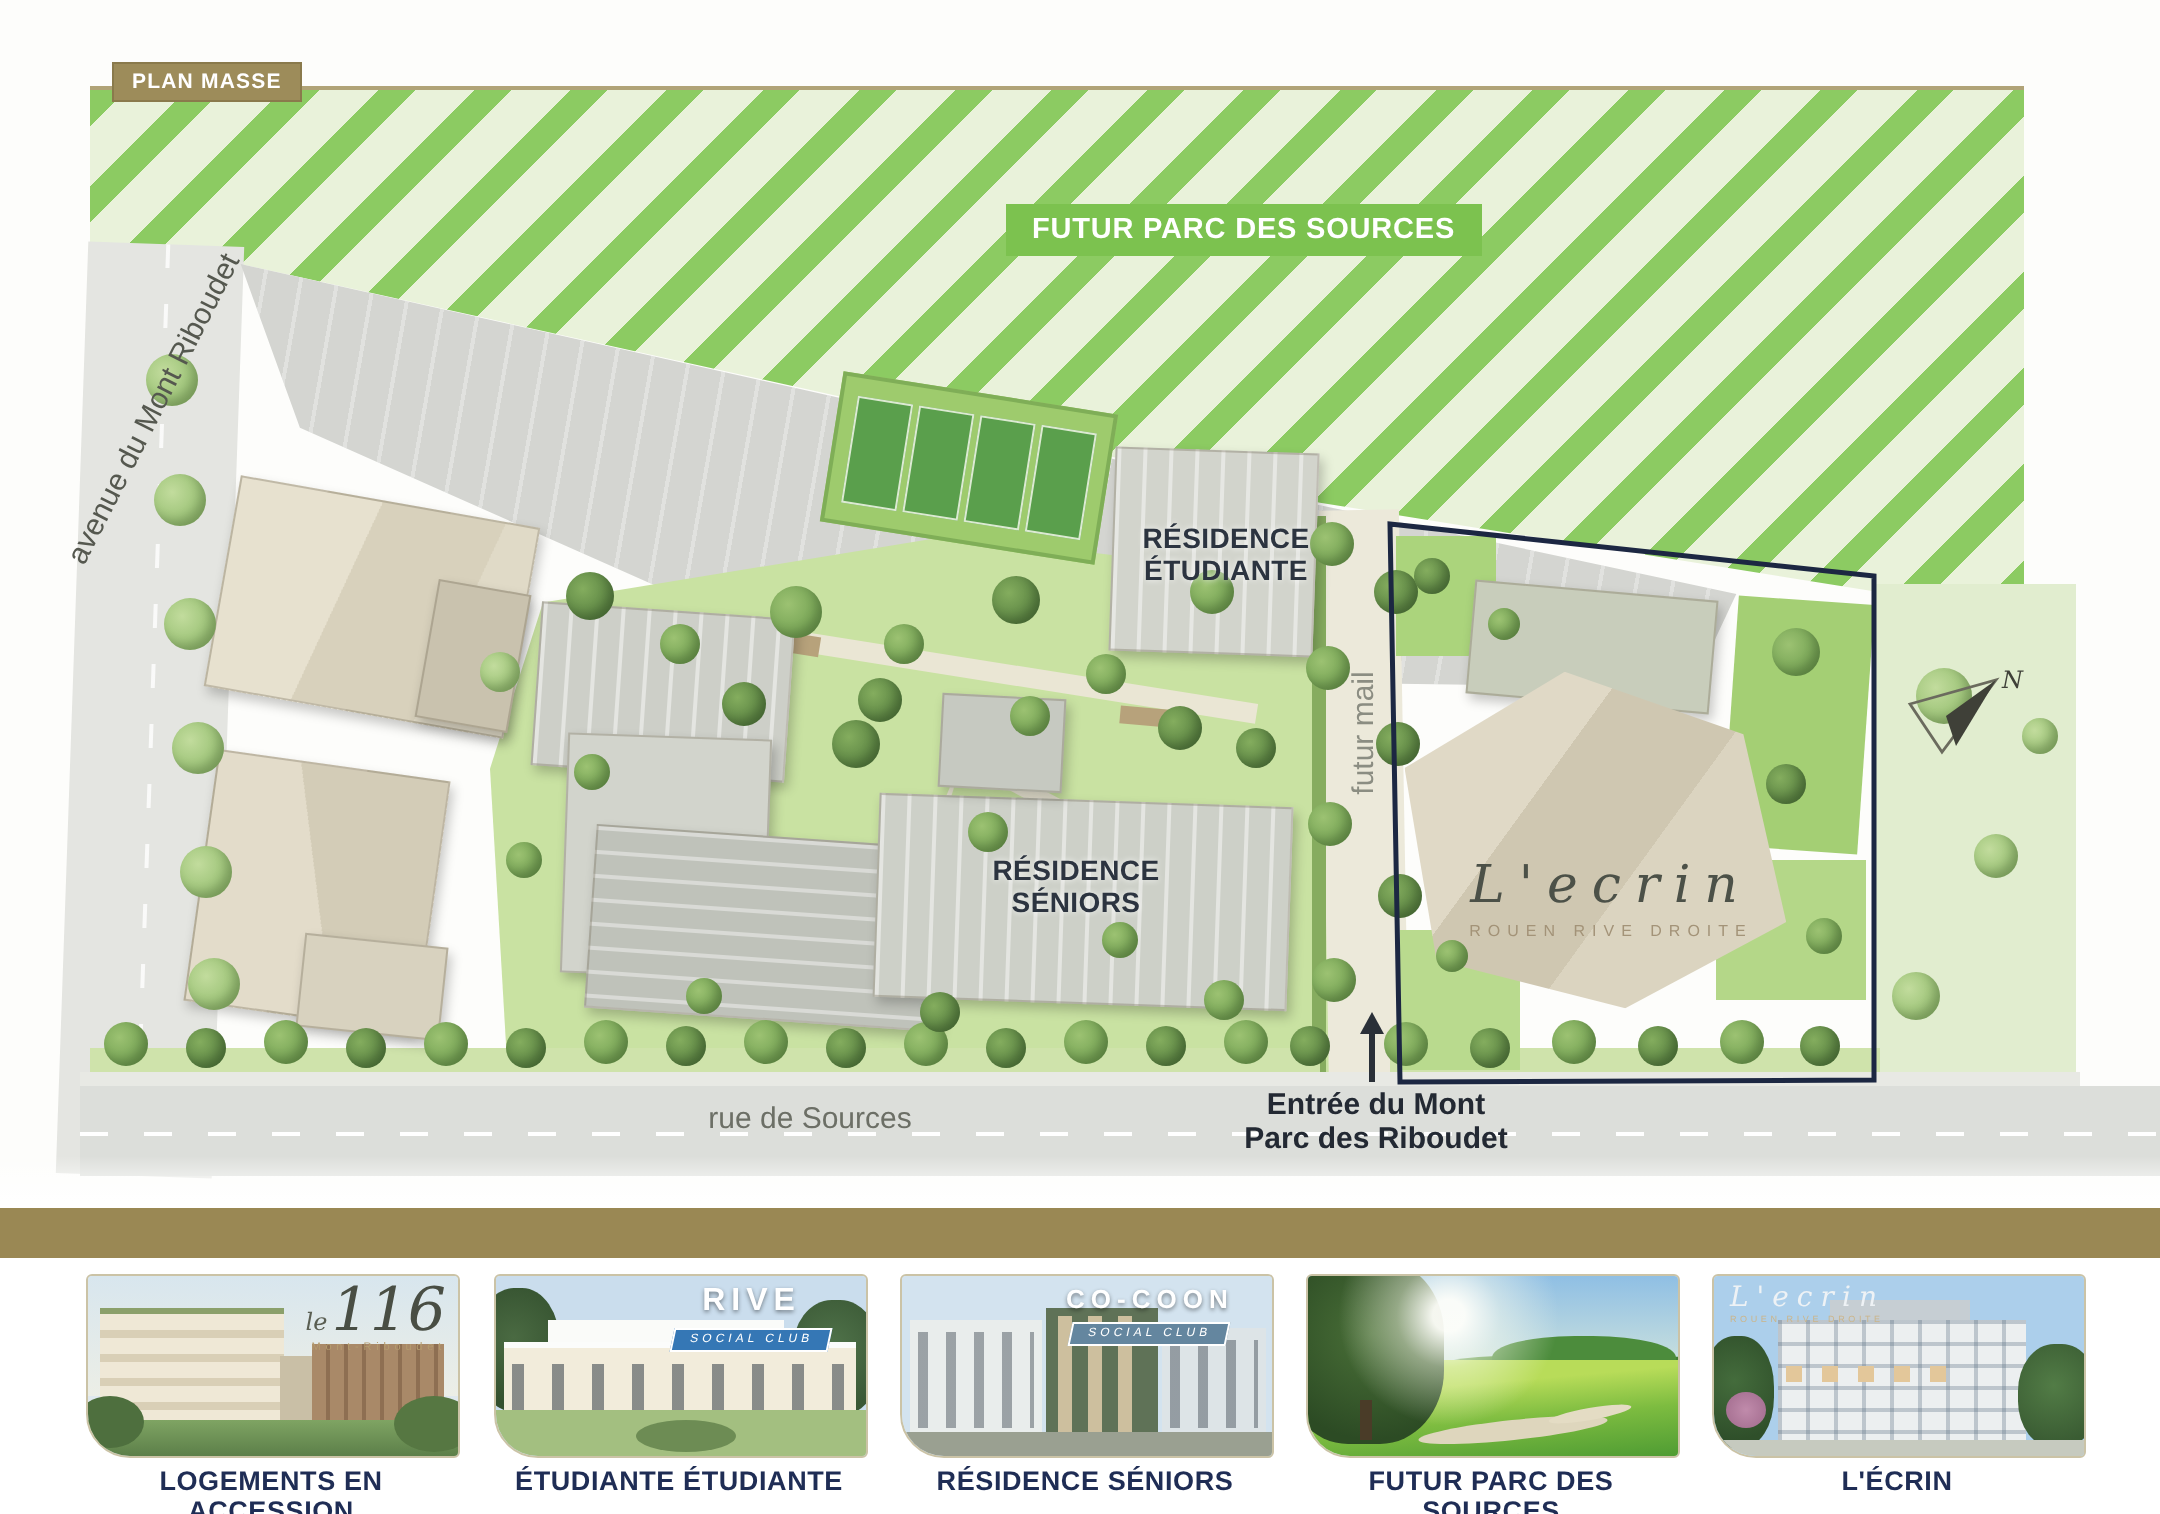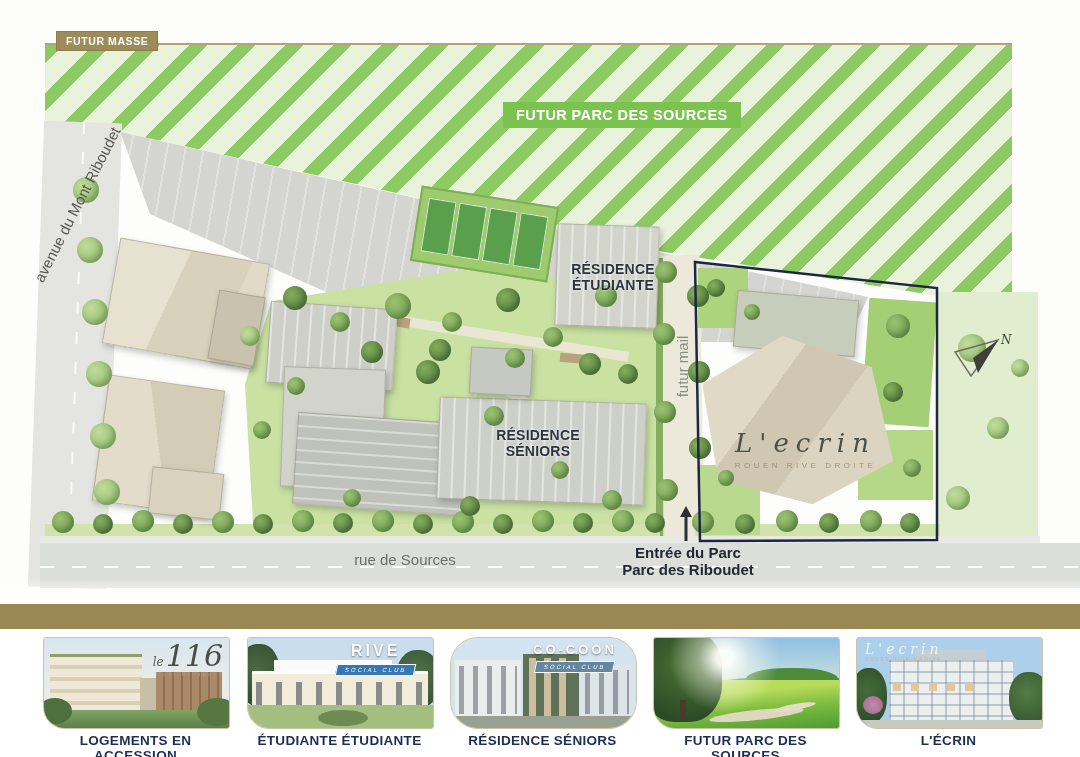--- a/index.html
+++ b/index.html
@@ -293,21 +293,21 @@
   </svg>
 
   <svg class="abs north-svg" width="66" height="56">
     <path d="M5 22 L48 10 L21 46 Z" fill="none" stroke="#6b6b5e" stroke-width="1.4"></path>
     <path d="M23 28 L48 10 L28 43 Z" fill="#3f4038"></path>
     <text x="51" y="14" font-size="12" font-style="italic" font-family="DejaVu Serif, serif" fill="#3f4038">N</text>
   </svg>
 
   <div class="abs white-fade"></div>
 
-  <div class="abs badge">FUTUR MASSE</div>
+  <div class="abs badge">PLAN MASSE</div>
   <div class="abs banner">FUTUR PARC DES SOURCES</div>
 
   <div class="plan-label" style="left:552px;top:262px;width:122px;">
     <div>RÉSIDENCE</div>
     <div>ÉTUDIANTE</div>
   </div>
   <div class="plan-label" style="left:478px;top:428px;width:120px;">
     <div>RÉSIDENCE</div>
     <div>SÉNIORS</div>
   </div>
@@ -319,21 +319,21 @@
   <div class="abs lecrin-block">
     <div class="lecrin-name">L'ecrin</div>
     <div class="lecrin-sub">ROUEN RIVE DROITE</div>
   </div>
 
   <svg class="abs entrance-arrow" width="14" height="36">
     <line x1="7" y1="35" x2="7" y2="9" stroke="#2a3038" stroke-width="3"></line>
     <path d="M7 0 L13 11 L1 11 Z" fill="#2a3038"></path>
   </svg>
   <div class="abs entrance-text">
-    <div>Entrée du Parc</div>
+    <div>Entrée du Mont</div>
     <div>Parc des Riboudet</div>
   </div>
 </div>
 
 <div class="abs gold-bar"></div>
 
 <figure class="card c1" style="margin:0;">
   <div class="photo">
     <div class="abs p1-sky"></div>
     <div class="abs p1-bldgL"></div>
@@ -356,21 +356,21 @@
     <div class="abs p2-deck"></div>
       <div class="abs p2-row"></div>
     <div class="abs p2-lawn"></div>
       <div class="abs p2-bush"></div>
     <div class="logo-club p2-logo">
       <div class="club-name">RIVE</div>
       <div class="club-banner">SOCIAL CLUB</div>
     </div>
   </div>
 </figure>
-<figure class="card c3" style="margin:0;border-radius:28px;">
+<figure class="card c3" style="margin:0;">
   <div class="photo">
     <div class="abs p3-sky"></div>
     <div class="abs p3-bldgL"></div>
       <div class="abs p3-bldgC"></div>
       <div class="abs p3-bldgR"></div>
     <div class="abs p3-street"></div>
     <div class="logo-club p3-logo">
       <div class="club-name">CO-COON</div>
       <div class="club-banner">SOCIAL CLUB</div>
     </div>

